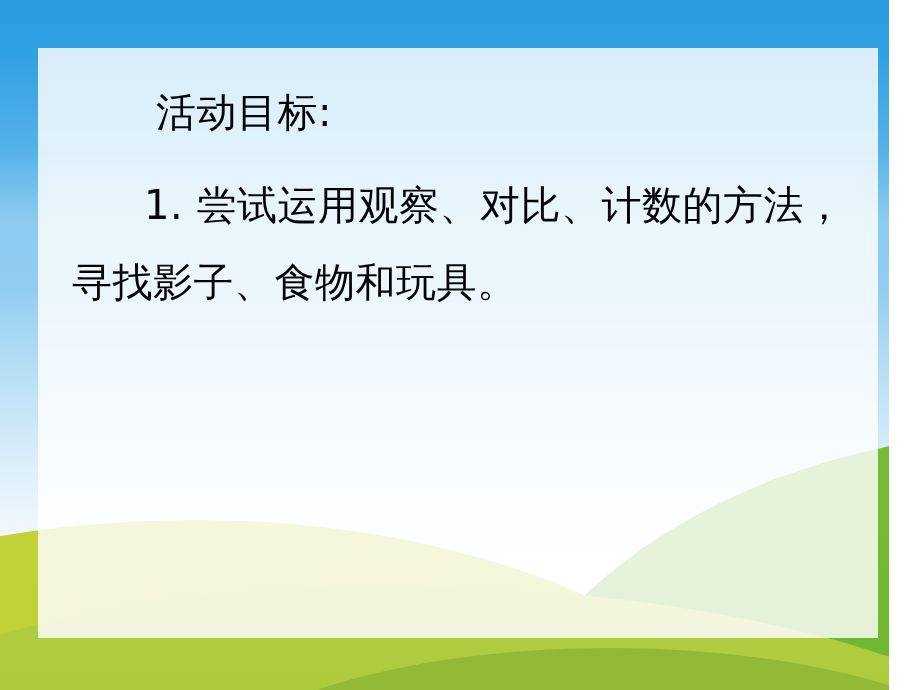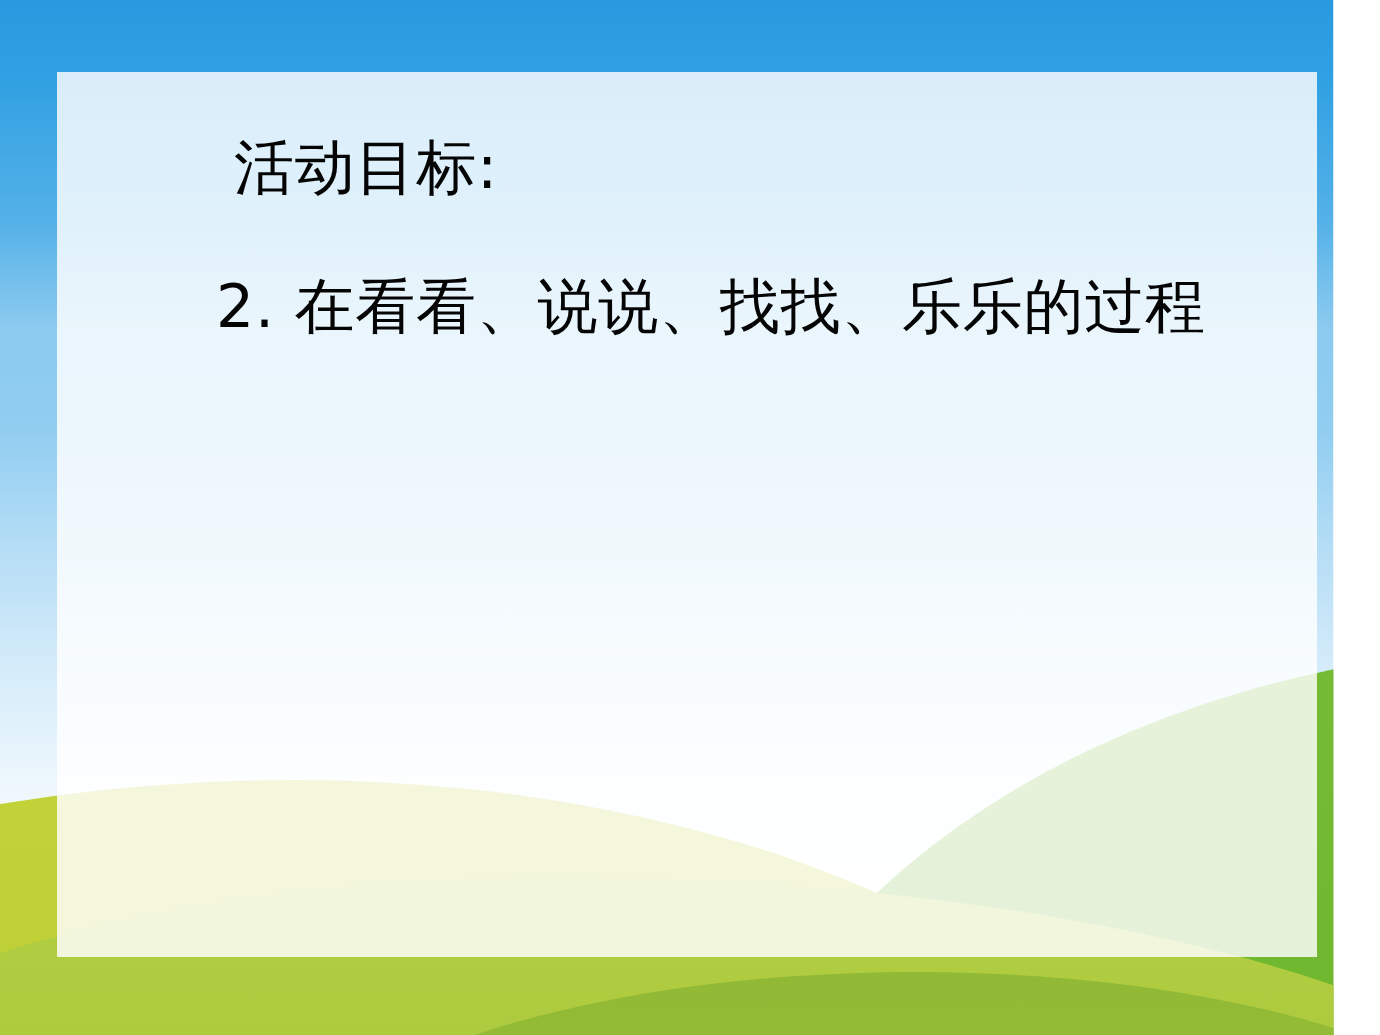--- a/index.html
+++ b/index.html
@@ -112,19 +112,20 @@
   <div class="hill-mid"></div>
   <div class="hill-shadow"></div>
 
   <div class="panel">
     <div class="text-block">
 
       <span class="line indent">活动目标:</span>
 
       <span class="gap"></span>
 
+      <span class="line indent2">1. 尝试运用观察、对比、计数的方法，</span>
+      <span class="line">寻找影子、食物和玩具。</span>
 
-      <span class="line indent2">2. 在看看、说说、找找、乐乐的过程</span>
 
     </div>
   </div>
 
 </div>
 
 </body></html>

